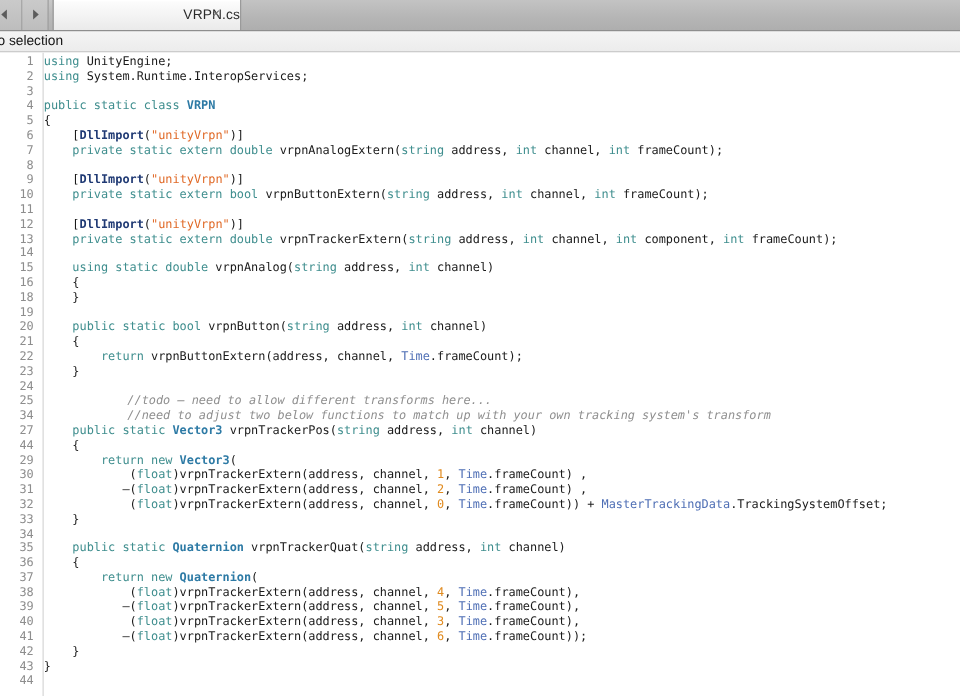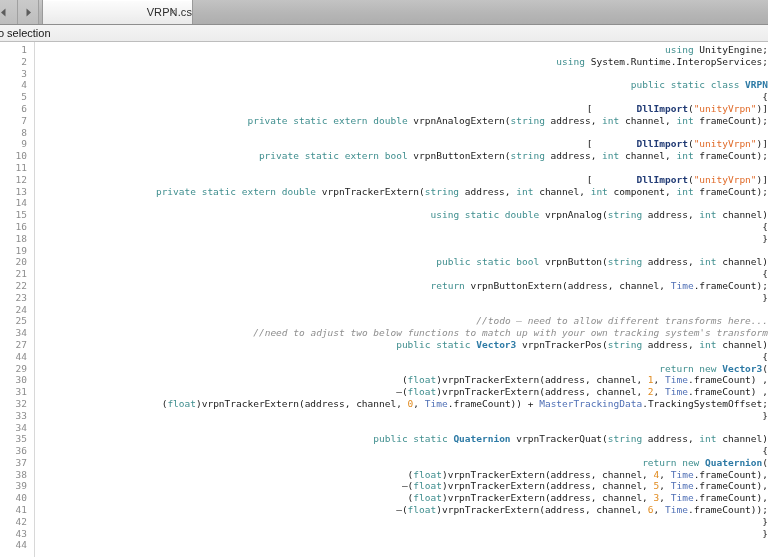--- a/index.html
+++ b/index.html
@@ -142,31 +142,30 @@
     top: 0;
     bottom: 0;
     width: 1px;
     background: #d8d8d8;
   }
   .ltext {
     flex: 1 1 auto;
     padding-left: 4px;
     color: #1a1a1a;
     overflow: hidden;
-    text-align: right;
   }
 
   
   .kw   { color: #3f8e8e; }        
   .typ  { color: #2d7aa5; font-weight: bold; }  
   .cls  { color: #4f6fb5; }        
-  .attr { color: #203a74; font-weight: bold; margin-left: 44px; }  
+  .attr { color: #203a74; font-weight: bold; }  
   .str  { color: #e06a28; }        
   .num  { color: #e08a1e; }        
-  .cmt  { color: #8f8f8f; font-style: italic; }
+  .cmt  { color: #8f8f8f; font-style: italic; margin-left: 44px; }
   .pln  { color: #1a1a1a; }
 </style>
 </head>
 <body>
 
 <div id="app">
 
   <div class="tabbar">
     <div class="navarrows">
       <div class="navbtn first">

